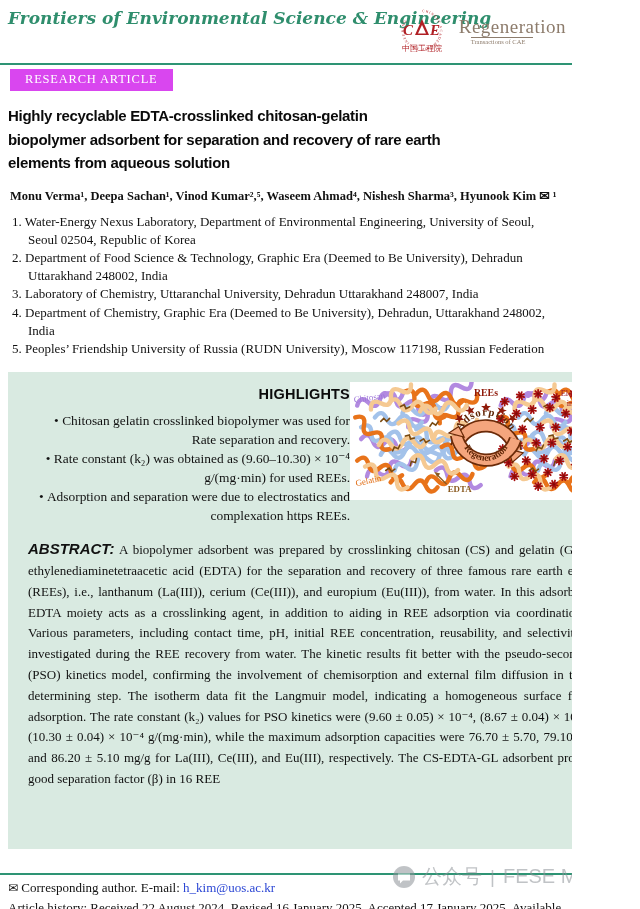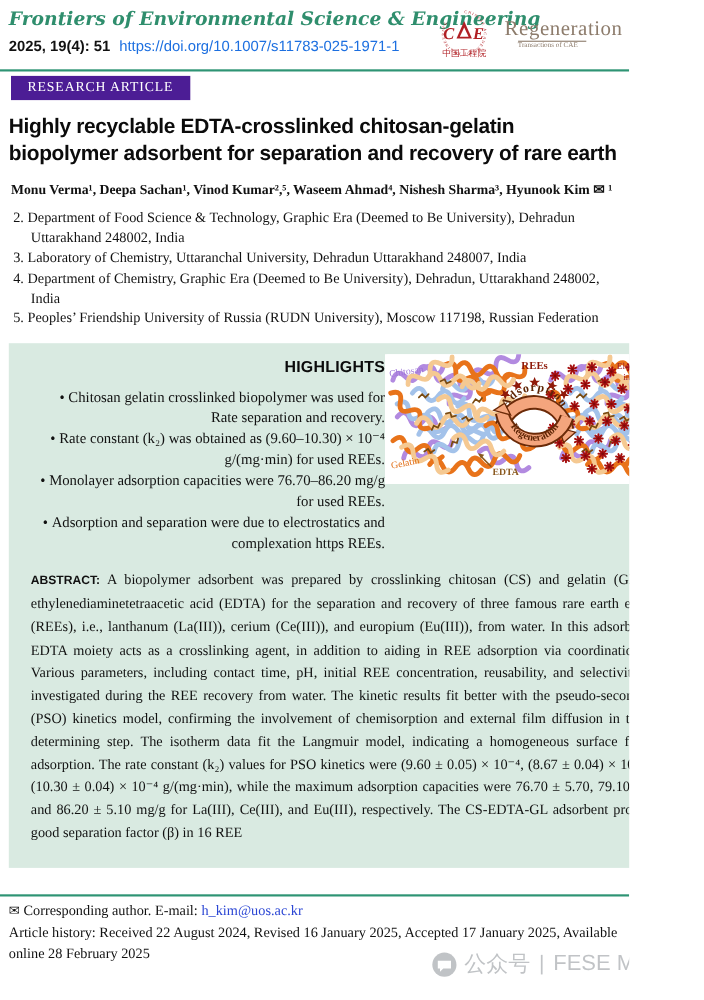--- a/index.html
+++ b/index.html
@@ -10,64 +10,61 @@
   .journal-title{font-family:"DejaVu Serif","Liberation Serif",serif;font-style:italic;font-weight:600;
                  font-size:17px;color:#2f8e6d;line-height:22px;}
   .vol-row{margin-top:5px;font-family:"Liberation Sans","DejaVu Sans",sans-serif;font-size:13.5px;}
   .vol{font-weight:bold;color:#111;}
   .doi{color:#1c6fe0;text-decoration:none;margin-left:8px;}
   .logo-wrap{position:absolute;top:6px;right:6px;display:flex;align-items:center;gap:4px;}
   .eng-logo{color:#8d7c6c;font-family:"Liberation Serif","DejaVu Serif",serif;line-height:1;}
   .eng-logo .big{font-size:19px;letter-spacing:.5px;}
   .eng-logo .sub{display:block;font-size:6.5px;margin:1px 0 0 12px;border-top:1px solid #8d7c6c;padding-top:1px;width:62px;}
   .rule{height:0;border-top:2px solid #2e9474;margin-top:6px;}
-  .badge{display:inline-block;margin:4px 0 0 10px;background:#4c1d95;color:#fff;
+  .badge{display:inline-block;margin:4px 0 0 10px;background:#d946ef;color:#fff;
          font-family:"Liberation Serif","DejaVu Serif",serif;font-size:12.5px;letter-spacing:.8px;
          padding:3px 15px 4px 15px;}
   
   .title{margin:13px 8px 0 8px;font-family:"Liberation Sans","DejaVu Sans",sans-serif;
-         font-weight:bold;font-size:19px;line-height:23.5px;letter-spacing:-0.3px;color:#0b0b0b;}
+         font-weight:bold;font-size:15px;line-height:23.5px;letter-spacing:-0.3px;color:#0b0b0b;}
   .title span{display:block;white-space:nowrap;}
   .authors{margin:13px 8px 0 10px;font-weight:bold;font-size:12.5px;white-space:nowrap;}
   .affils{margin:9px 8px 0 12px;font-size:13px;line-height:18.2px;}
   .affil{padding-left:16px;text-indent:-16px;}
   
   .panel{margin:14px 8px 0 8px;width:624px;height:477px;background:#d9eae1;overflow:hidden;box-sizing:border-box;}
   .panel-top{display:flex;padding:6px 4px 0 20px;text-align:right;}
   .hl{width:322px;flex:0 0 322px;}
   .hl h2{margin:8px 0 10px 0;font-family:"Liberation Sans","DejaVu Sans",sans-serif;
          font-size:14.5px;letter-spacing:.2px;color:#0b0b0b;}
   .hl ul{margin:0;padding:0;list-style:none;font-size:13.4px;line-height:18.5px;}
   .hl li{padding-left:12px;text-indent:-12px;margin-bottom:1px;}
   .hl li::before{content:"\2022\00a0";}
   .ga{width:272px;height:118px;margin-top:4px;background:#fff;}
   .abstract{margin:13px 18px 0 20px;font-size:13px;line-height:20.8px;text-align:justify;}
-  .ab-label{font-family:"Liberation Sans","DejaVu Sans",sans-serif;font-weight:bold;font-size:11px;}
+  .ab-label{font-family:"Liberation Sans","DejaVu Sans",sans-serif;font-weight:bold;font-size:15px;font-style:italic;}
   
   .rule-footer{border-top:2px solid #2e9474;margin-top:24px;}
   .footer{padding:3px 8px 0 8px;font-size:13px;line-height:19px;}
   .email{color:#2b46d4;text-decoration:none;text-align:center;}
   .env{font-family:"DejaVu Sans",sans-serif;font-size:12px;}
   .watermark{position:absolute;left:392px;top:863px;display:flex;align-items:center;gap:6px;
              opacity:.55;color:#8e9398;font-family:"Liberation Sans","DejaVu Sans",sans-serif;
              font-size:20px;white-space:nowrap;pointer-events:none;}
   .wm-sep{margin:0 2px;font-size:19px;}
   svg text{font-family:"Liberation Serif","DejaVu Serif",serif;}
 </style>
 </head>
 <body>
 
 <div class="page">
 
   
   <div class="header">
     <div class="journal-title">Frontiers of Environmental Science &amp; Engineering</div>
-    <div class="vol-row">
-      <span class="vol">2025, 19(4): 51</span><a class="doi" href="#">https://doi.org/10.1007/s11783-025-1971-1</a>
-    </div>
     <div class="logo-wrap">
       <svg width="66" height="50" viewBox="0 0 66 50">
         <defs>
             <path id="ringPath" d="M33,6 a18,18 0 1 1 -0.01,0"></path>
           </defs>
         <text font-size="3.6" fill="#b01f24" letter-spacing="1">
           <textPath href="#ringPath">CHINESE ACADEMY OF ENGINEERING</textPath>
         </text>
         <text x="14" y="29" font-size="15" font-weight="bold" font-style="italic" fill="#b01f24">C</text>
         <polygon points="33,13 40,29 26,29" fill="#b01f24"></polygon>
@@ -82,39 +79,40 @@
     </div>
   </div>
 
   <div class="rule"></div>
   <div class="badge">RESEARCH ARTICLE</div>
 
   
   <h1 class="title">
     <span>Highly recyclable EDTA-crosslinked chitosan-gelatin</span>
     <span>biopolymer adsorbent for separation and recovery of rare earth</span>
+    <span>elements from aqueous solution</span>
   </h1>
   <div class="authors">Monu Verma¹, Deepa Sachan¹, Vinod Kumar²,⁵, Waseem Ahmad⁴, Nishesh Sharma³, Hyunook Kim ✉ ¹</div>
 
   <div class="affils">
+    <div class="affil"><span>1.</span> <span>Water-Energy Nexus Laboratory, Department of Environmental Engineering, University of Seoul, Seoul 02504, Republic of Korea</span></div>
     <div class="affil"><span>2.</span> <span>Department of Food Science &amp; Technology, Graphic Era (Deemed to Be University), Dehradun Uttarakhand 248002, India</span></div>
     <div class="affil"><span>3.</span> <span>Laboratory of Chemistry, Uttaranchal University, Dehradun Uttarakhand 248007, India</span></div>
     <div class="affil"><span>4.</span> <span>Department of Chemistry, Graphic Era (Deemed to Be University), Dehradun, Uttarakhand 248002, India</span></div>
     <div class="affil"><span>5.</span> <span>Peoples’ Friendship University of Russia (RUDN University), Moscow 117198, Russian Federation</span></div>
   </div>
 
   
   <section class="panel">
     <div class="panel-top">
       <div class="hl">
         <h2>HIGHLIGHTS</h2>
         <ul>
           <li>Chitosan gelatin crosslinked biopolymer was used for Rate separation and recovery.</li>
           <li>Rate constant (k₂) was obtained as (9.60–10.30) × 10⁻⁴ g/(mg·min) for used REEs.</li>
-          <li>Monolayer adsorption capacities were 76.70–86.20 mg/g for used REEs.</li>
           <li>Adsorption and separation were due to electrostatics and complexation https REEs.</li>
         </ul>
       </div>
 
       <svg class="ga" viewBox="0 0 274 120">
         <defs>
           <path id="w1" d="M0,0 q6,-10 12,0 t12,0 t12,0 t12,0" fill="none"></path>
           <path id="zz" d="M0,0 l3,-3 l3,3 l3,-3" fill="none" stroke="#7a4a10" stroke-width="1.6"></path>
           <g id="ast">
             <path d="M-4,0H4 M0,-4V4 M-2.8,-2.8L2.8,2.8 M-2.8,2.8L2.8,-2.8" stroke="#a50f0f" stroke-width="1.8" stroke-linecap="round" fill="none"></path>

